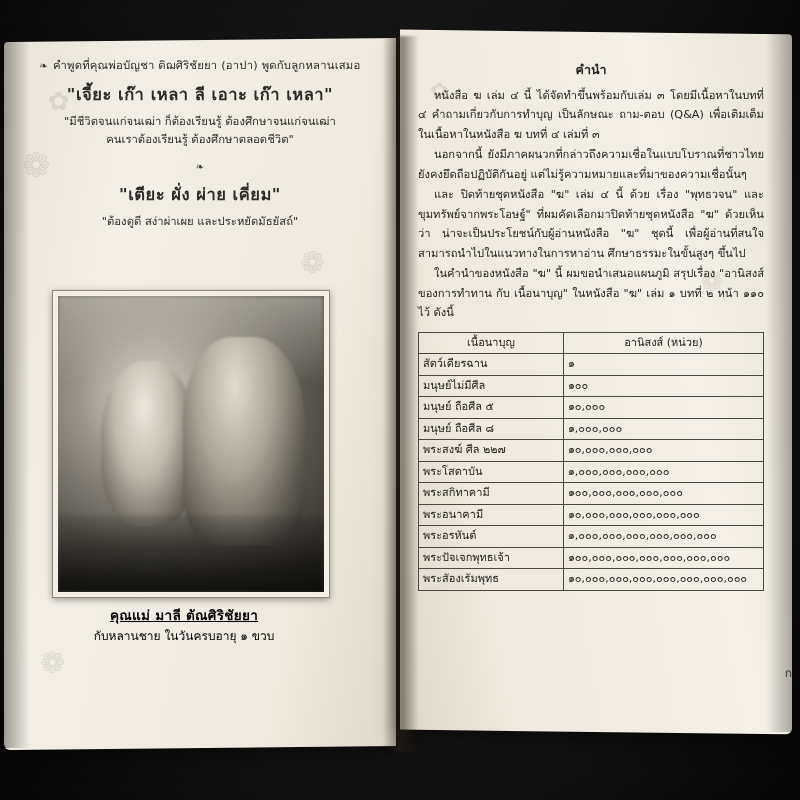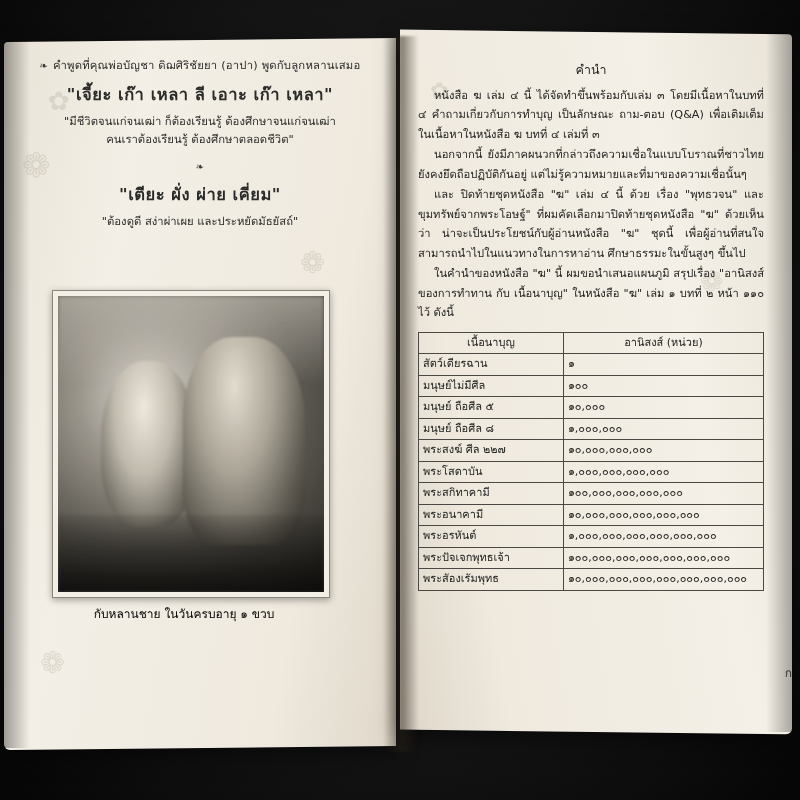--- a/index.html
+++ b/index.html
@@ -120,21 +120,21 @@
     letter-spacing:.3px;
   }
   .cap-sub{font-size:12px;}
 
   
   .rp{
     position:absolute;left:418px;top:42px;width:346px;height:676px;
     color:#242422;
   }
   .r-title{
-    text-align:center;font-size:12.5px;font-weight:normal;margin-bottom:6px;
+    text-align:center;font-size:12.5px;font-weight:bold;margin-bottom:6px;
   }
   .r-para{
     font-size:11.2px;line-height:1.74;text-align:justify;
     text-indent:16px;margin:0 0 1px 0;
   }
   .tbl{
     margin-top:9px;width:100%;border-collapse:collapse;
     font-size:11px;
   }
   .tbl th,.tbl td{
@@ -193,20 +193,21 @@
       <div class="photo-wrap">
         <div class="photo">
           <div class="ph-wall"></div>
           <div class="ph-baby"></div>
           <div class="ph-woman"></div>
           <div class="ph-chair"></div>
         </div>
       </div>
 
       <div class="caption">
+        <div class="cap-name">คุณแม่ มาลี ตัณศิริชัยยา</div>
         <div class="cap-sub">กับหลานชาย ในวันครบอายุ ๑ ขวบ</div>
       </div>
     </div>
 
     <div class="page-content">
       <div class="wm" style="left:430px;top:62px;font-size:22px;">✿</div>
       <div class="wm" style="left:700px;top:250px;font-size:28px;">❁</div>
 
       <div class="rp">
         <div class="r-title">คำนำ</div>

